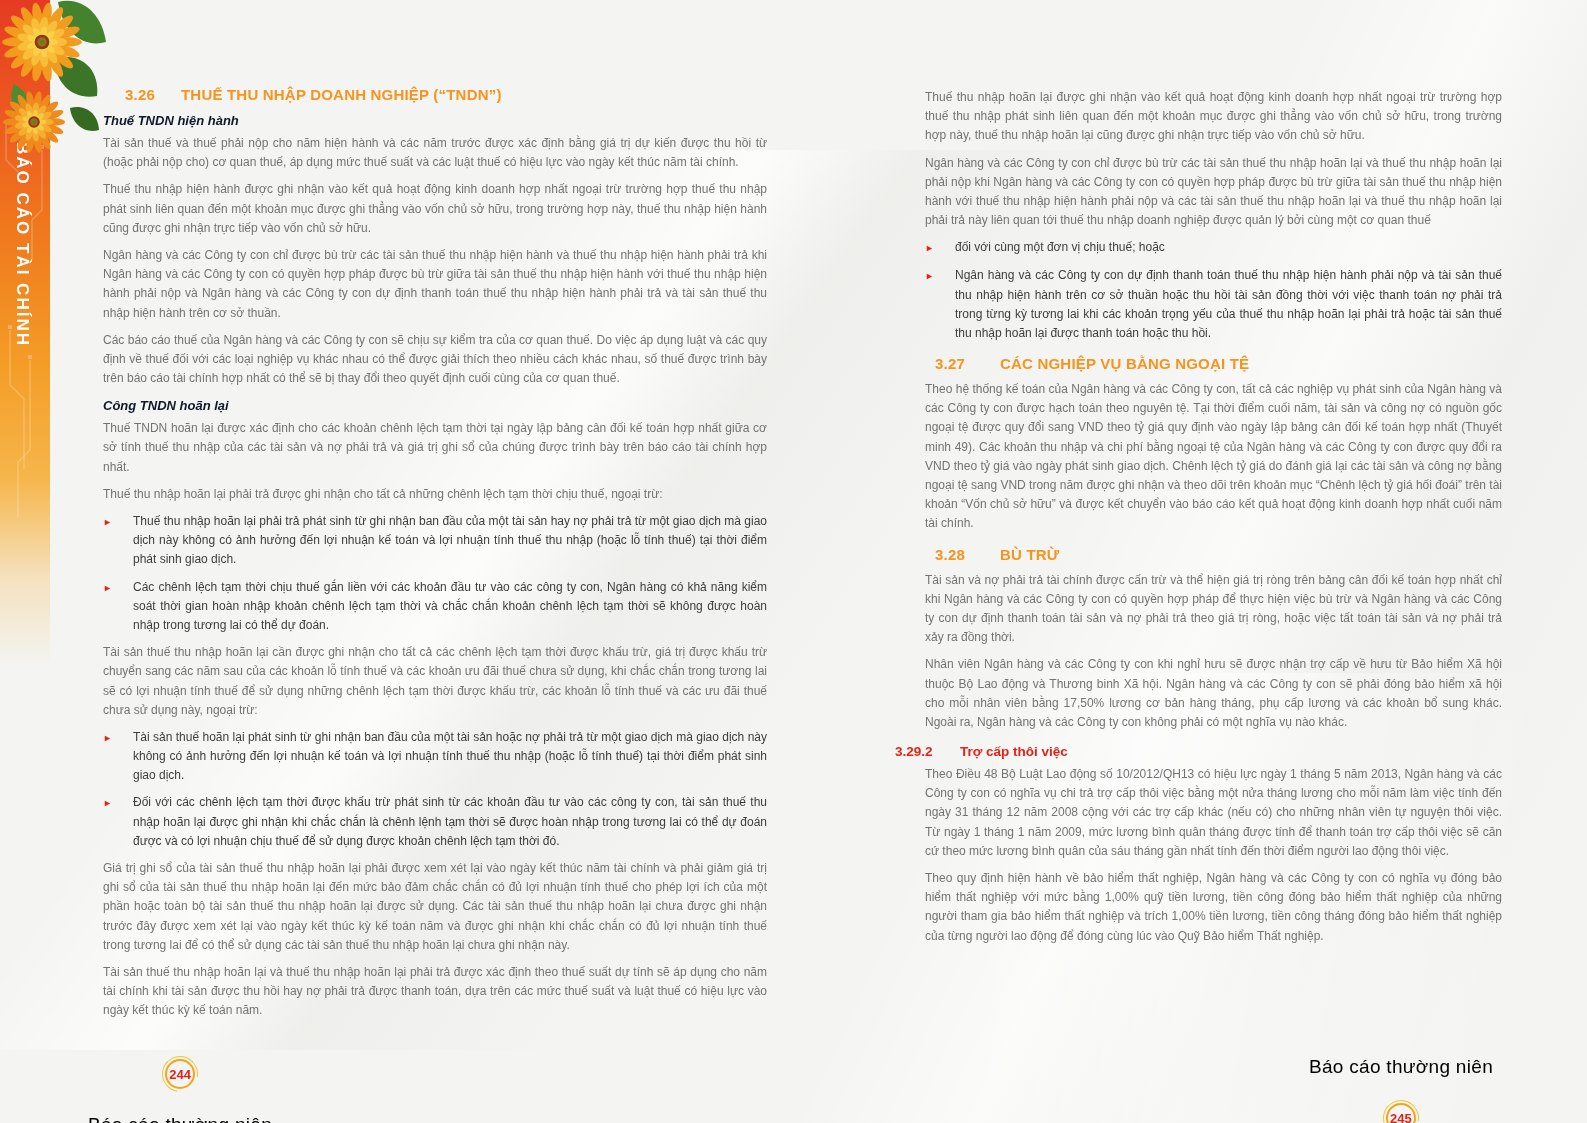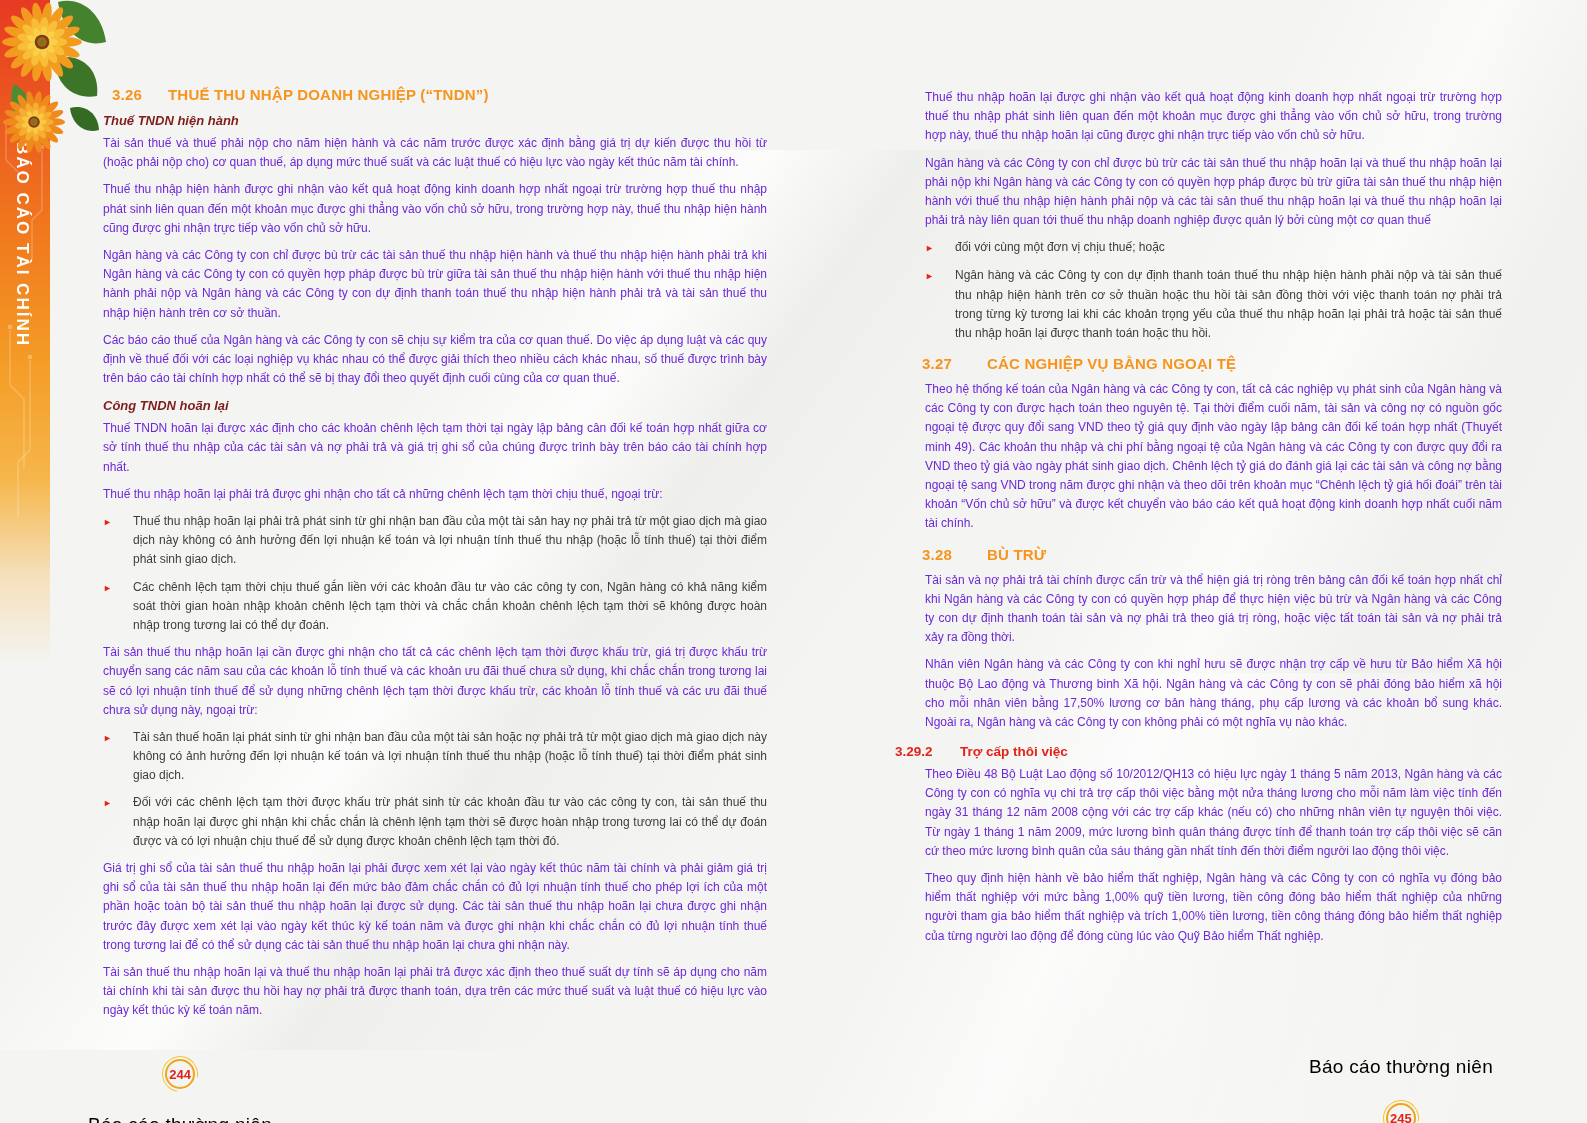--- a/index.html
+++ b/index.html
@@ -31,30 +31,30 @@
     color:#ffffff;font-weight:bold;font-size:17px;letter-spacing:2px;
     white-space:nowrap;
   }
   .flowers{position:absolute;left:0;top:0;width:118px;height:172px;}
 
   
   .col{position:absolute;color:#3d3d3d;}
   .col-left{left:103px;top:86px;width:664px;}
   .col-right{left:925px;top:88px;width:577px;}
 
-  .para{font-size:12px;line-height:1.6;text-align:justify;margin:0 0 8px 0;color:#6d28d9;}
+  .para{font-size:12px;line-height:1.6;text-align:justify;margin:0 0 8px 0;color:#737373;}
   .bullet{display:flex;margin:0 0 8px 0;}
   .bullet .marker{flex:0 0 30px;color:#e2231a;font-size:9px;line-height:19px;padding-top:1px;}
   .bullet .btext{font-size:12px;line-height:1.6;text-align:justify;color:#3d3d3d;}
 
-  .sec-heading{display:flex;align-items:baseline;color:#f7941e;font-weight:bold;font-size:15px;margin:12px 0 8px 0;letter-spacing:.2px;padding-left:27px;}
+  .sec-heading{display:flex;align-items:baseline;color:#f7941e;font-weight:bold;font-size:15px;margin:12px 0 8px 13px;letter-spacing:.2px;padding-left:27px;}
   .sec-heading .sec-num{flex:0 0 56px;margin-left:-18px;}
   .col-right .sec-heading .sec-num{flex:0 0 65px;margin-left:-30px;}
   .sec-heading:first-child{margin-top:0;}
-  .sub-heading{font-weight:bold;font-style:italic;font-size:13px;color:#7f1d1d;margin:10px 0 6px 0;}
+  .sub-heading{font-weight:bold;font-style:italic;font-size:13px;color:#0f172a;margin:10px 0 6px 0;}
   .subred{display:flex;align-items:baseline;color:#e2231a;font-weight:bold;font-size:13.5px;margin:12px 0 6px 0;}
   .subred .sec-num{flex:0 0 65px;margin-left:-30px;}
 
   
   .footer{position:absolute;top:1056px;display:flex;align-items:center;gap:22px;flex-direction:column;}
   .footer-left{left:88px;}
   .footer-right{right:94px;}
   .footer-label{color:#000000;font-size:19px;letter-spacing:.3px;}
   .badge{position:relative;width:36px;height:36px;flex:0 0 36px;}
   .badge .ring{position:absolute;inset:3px;border:2px solid #f0a51d;border-radius:50%;}

